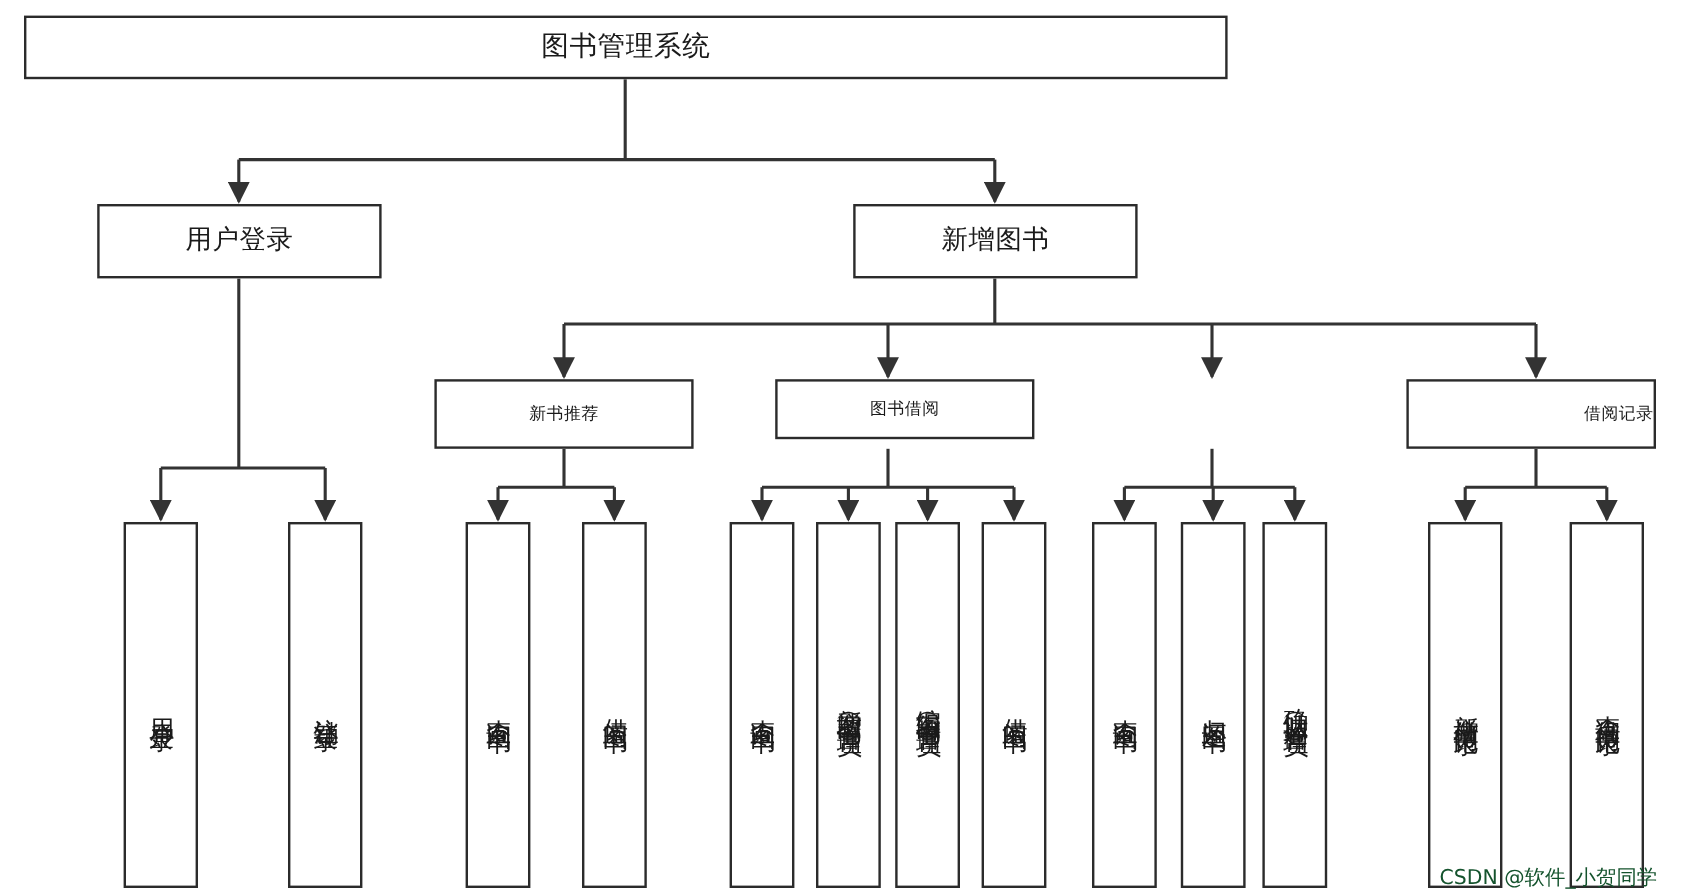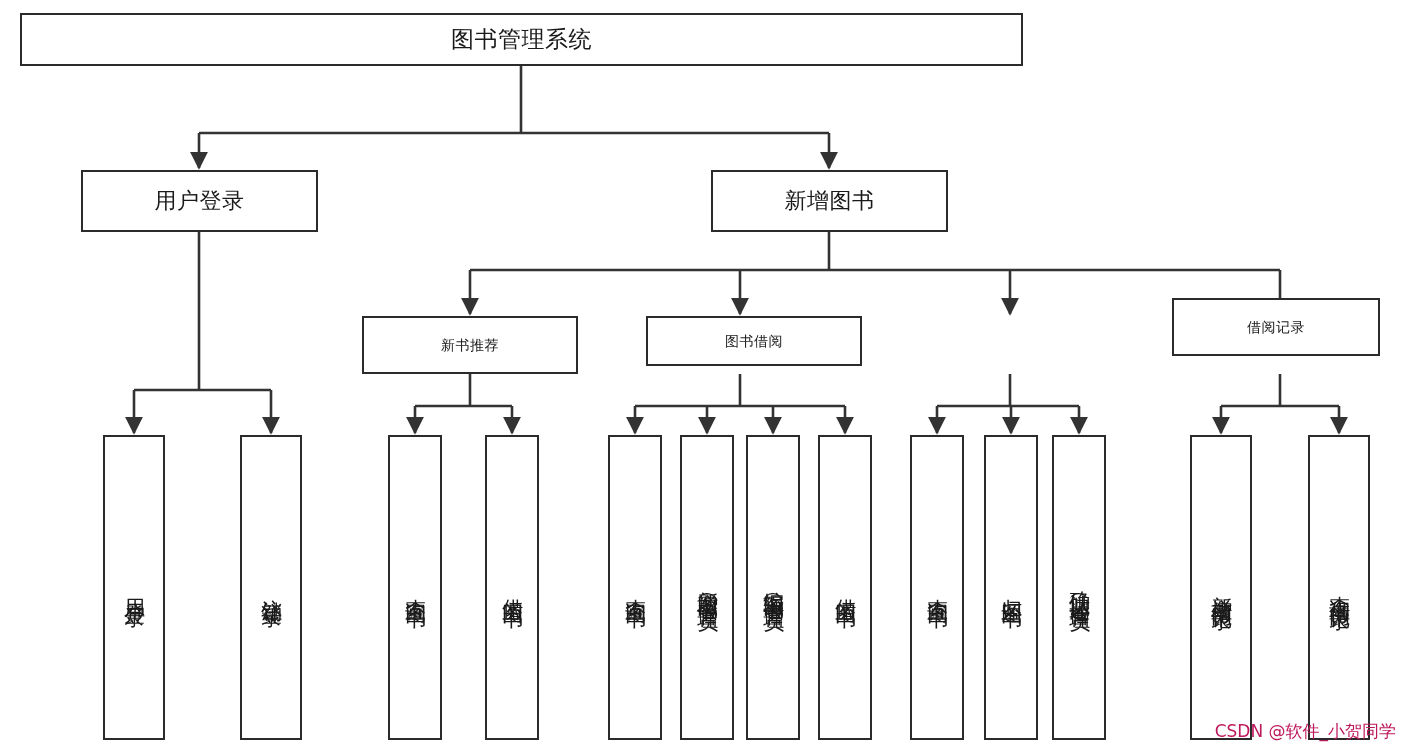--- a/index.html
+++ b/index.html
@@ -38,24 +38,24 @@
   .node-leaf .label{
     writing-mode:vertical-rl;
     text-orientation:upright;
     font-size:21px;
     line-height:1.22;
     letter-spacing:3px;
     white-space:nowrap;
   }
   .watermark{
     position:absolute;
-    right:9px;
+    right:24px;
     bottom:4px;
     font-size:17px;
-    color:#be185d;
+    color:#14532d;
     white-space:nowrap;
     pointer-events:none;
   }
 </style>
 </head>
 <body>
 
 <div id="diagram-root">
 
   <svg id="wires" viewBox="0 0 1405 747" xmlns="http://www.w3.org/2000/svg">
@@ -111,21 +111,21 @@
   <div class="node node-l2" style="left: 711px; top: 170px; width: 237px; height: 62px;">
     <span class="label">新增图书</span>
   </div>
 
   <div class="node node-l3" style="left: 362px; top: 316px; width: 216px; height: 58px;">
     <span class="label">新书推荐</span>
   </div>
   <div class="node node-l3" style="left: 632px; top: 316px; width: 216px; height: 50px; margin-left: 14px;">
     <span class="label">图书借阅</span>
   </div>
-  <div class="node node-l3" style="left: 1172px; top: 298px; width: 208px; height: 58px;">
+  <div class="node node-l3" style="left: 1172px; top: 316px; width: 208px; height: 58px; justify-content: flex-end;">
     <span class="label">借阅记录</span>
   </div>
 
   <div id="leaf-layer">
       <div class="node node-leaf" style="left: 103px; top: 435px; width: 62px; height: 305px;">
         <span class="label">用户登录</span>
       </div>
       <div class="node node-leaf" style="left: 240px; top: 435px; width: 62px; height: 305px;">
         <span class="label">注销登录</span>
       </div>

